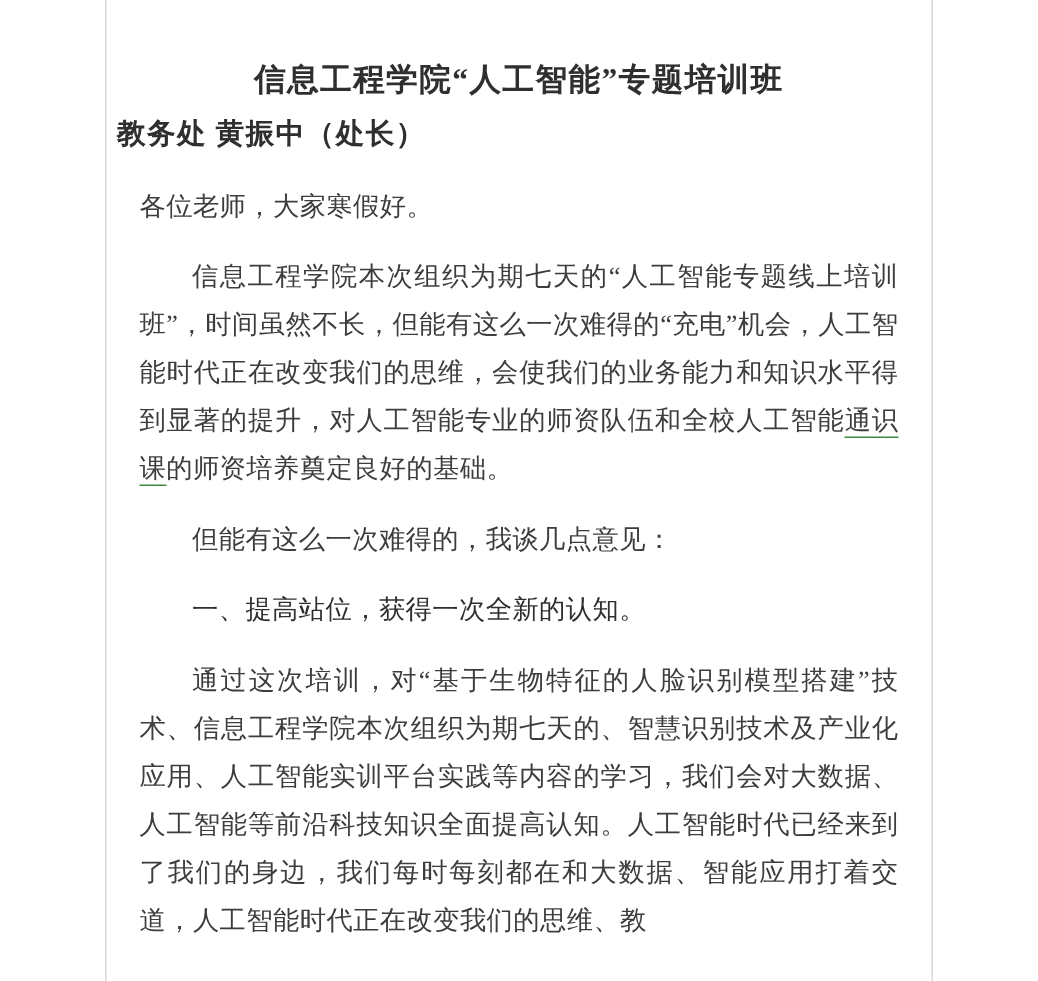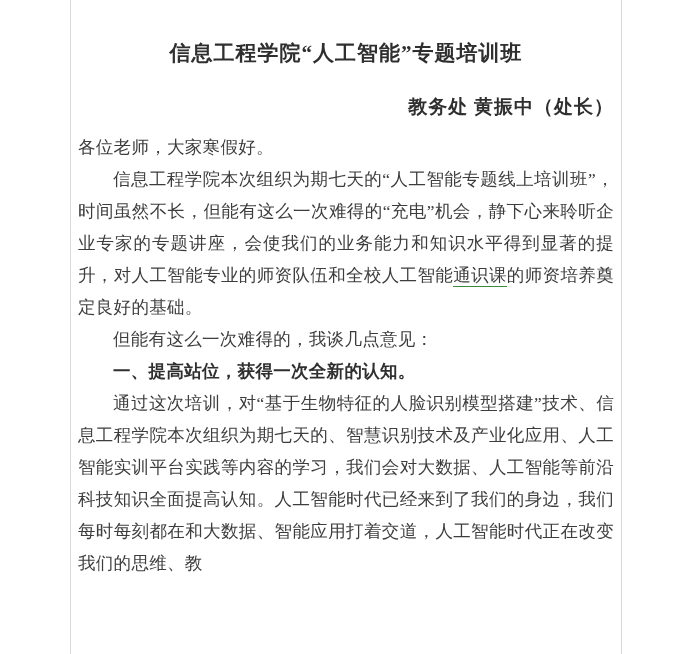--- a/index.html
+++ b/index.html
@@ -38,47 +38,47 @@
     top: 36px;
     color: #3a3a3a;
   }
   .title {
     text-align: center;
     font-size: 21px;
     font-weight: bold;
     letter-spacing: 1px;
     line-height: 34px;
     color: #2f2f2f;
-    margin: 0 0 21px 0;
+    margin: 0 0 4px 0;
     font-family: "Liberation Serif", "DejaVu Serif", serif;
   }
   .subtitle {
-    text-align: right;
+    text-align: left;
     font-size: 19px;
     font-weight: bold;
     letter-spacing: 1px;
     line-height: 32px;
     color: #2f2f2f;
     margin: 0 0 8px 0;
   }
   p.body-text {
     font-size: 17.5px;
     line-height: 32px;
-    margin: 0;
+    margin: 15px;
     text-align: justify;
     text-justify: inter-ideograph;
     color: #3d3d3d;
     letter-spacing: 0.3px;
   }
   p.indent {
     text-indent: 2em;
   }
   p.heading-num {
     text-indent: 2em;
-    font-weight: bold;
+    font-weight: normal;
     color: #2f2f2f;
   }
   .underline-green {
     border-bottom: 1px solid #3c8a3c;
     padding-bottom: 1px;
   }
 </style>
 </head>
 <body>
 
@@ -88,21 +88,21 @@
   <div class="margin-guide right"></div>
 
   <div class="content">
 
     <h1 class="title">信息工程学院“人工智能”专题培训班</h1>
 
     <h2 class="subtitle">教务处 黄振中（处长）</h2>
 
     <p class="body-text">各位老师，大家寒假好。</p>
 
-    <p class="body-text indent"><span>信息工程学院本次组织为期七天的“人工智能专题线上培训班”，时间虽然不长，但能有这么一次难得的“充电”机会，静下心来聆听企业专家的专题讲座，会使我们的业务能力和知识水平得到显著的提升，对人工智能专业的师资队伍和全校人工智能</span><span class="underline-green">通识课</span><span>的师资培养奠定良好的基础。</span></p>
+    <p class="body-text indent"><span>信息工程学院本次组织为期七天的“人工智能专题线上培训班”，时间虽然不长，但能有这么一次难得的“充电”机会，人工智能时代正在改变我们的思维，会使我们的业务能力和知识水平得到显著的提升，对人工智能专业的师资队伍和全校人工智能</span><span class="underline-green">通识课</span><span>的师资培养奠定良好的基础。</span></p>
 
     <p class="body-text indent">但能有这么一次难得的，我谈几点意见：</p>
 
     <p class="body-text heading-num">一、提高站位，获得一次全新的认知。</p>
 
     <p class="body-text indent">通过这次培训，对“基于生物特征的人脸识别模型搭建”技术、信息工程学院本次组织为期七天的、智慧识别技术及产业化应用、人工智能实训平台实践等内容的学习，我们会对大数据、人工智能等前沿科技知识全面提高认知。人工智能时代已经来到了我们的身边，我们每时每刻都在和大数据、智能应用打着交道，人工智能时代正在改变我们的思维、教</p>
 
   </div>
 </div>
 

